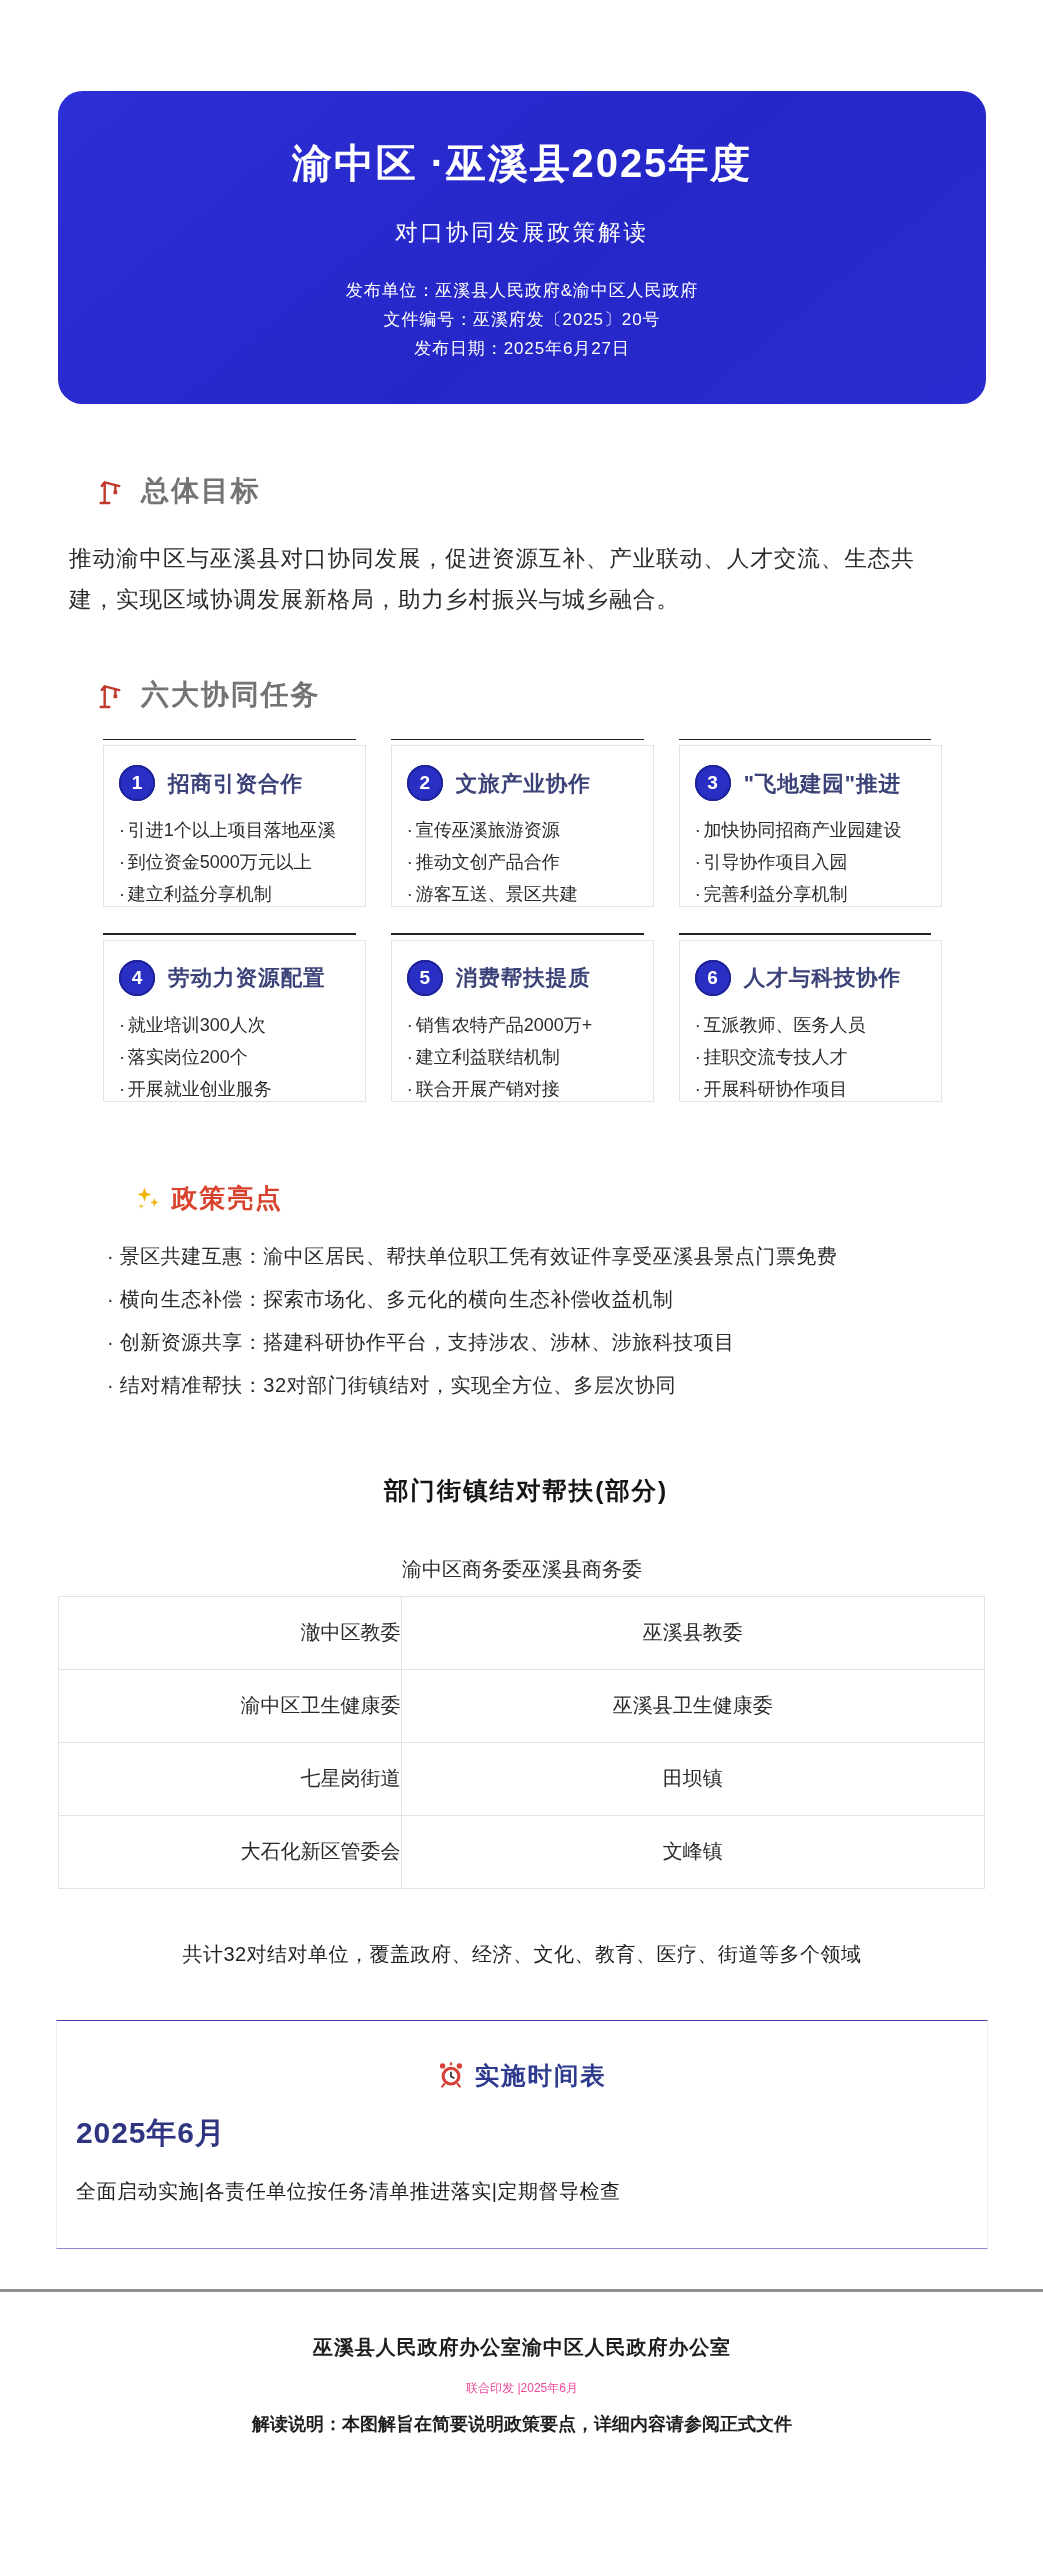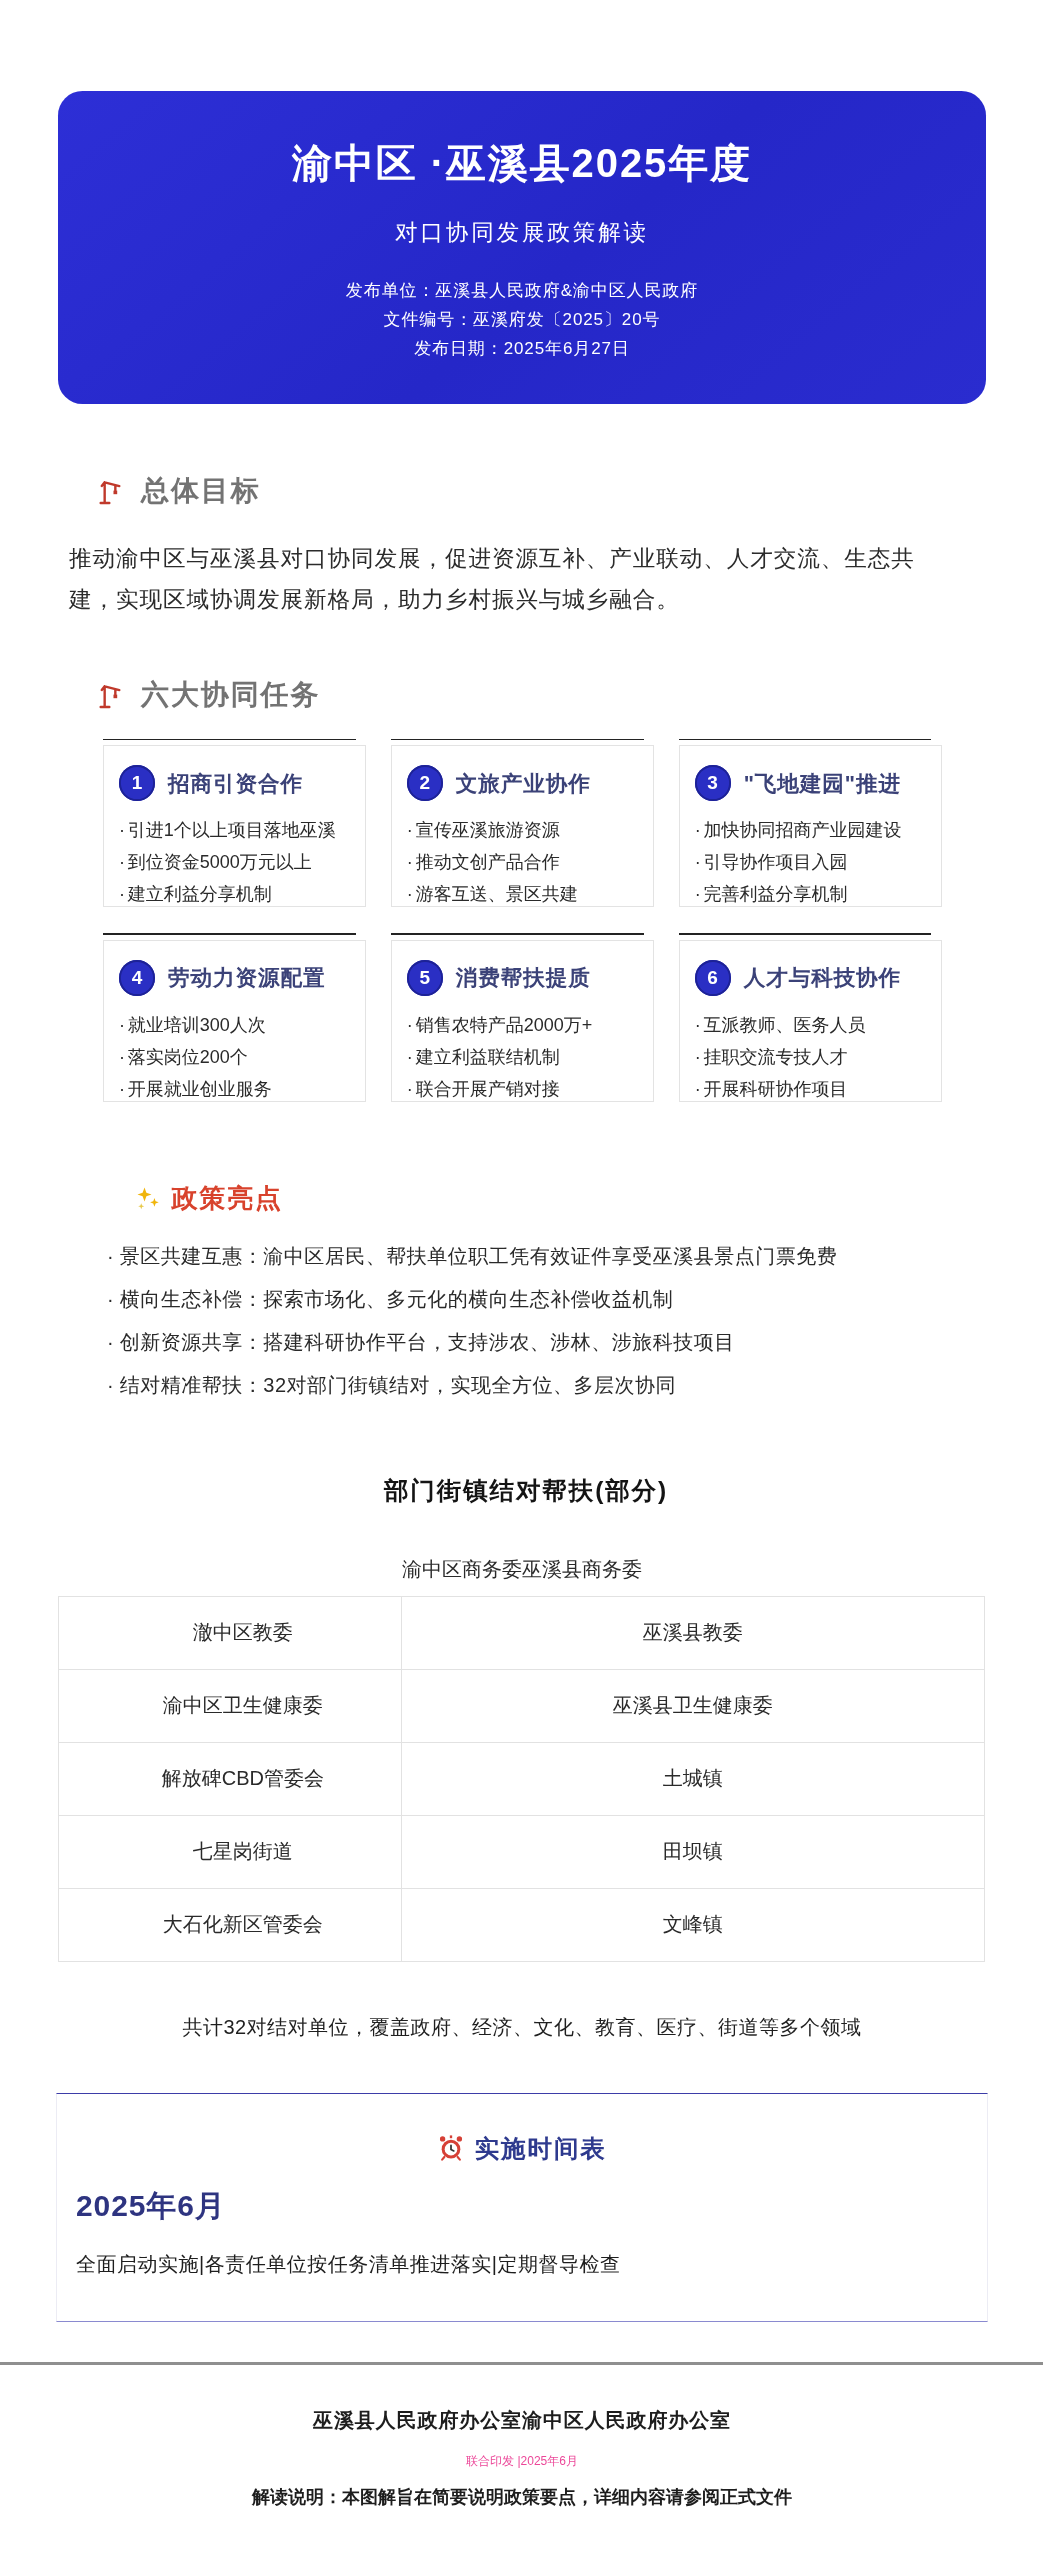--- a/index.html
+++ b/index.html
@@ -76,21 +76,21 @@
   .highlights-title { font-size:26px; font-weight:bold; color:#d8422c; letter-spacing:1.9px; }
   .hl-list { list-style:none; margin:26px 75px 0 107px; }
   .hl-list li { font-size:20px; line-height:28px; color:#2a2a2a; margin-bottom:15px; letter-spacing:0.5px; }
   .hl-list li::before { content:"·"; margin-right:5.6px; color:#2a2a2a; }
 
   
   .pairs-title { margin-top:75px; text-align:center; font-size:24.5px; font-weight:bold; color:#141414; letter-spacing:1.9px;padding-left:8px; }
   .pairs-header { margin:49px 58px 0; display:flex; justify-content:center; font-size:20px; color:#2a2a2a; }
   table.pairs { margin:13px 58px 0; width:927px; border-collapse:collapse; }
   table.pairs td { border:0.9px solid #e2e2e2; height:73px; font-size:20px; color:#2a2a2a; }
-  td.cell-left { width:37%; text-align:center; padding-left:26px; }
+  td.cell-left { width:37%; text-align:right; padding-left:26px; }
   td.cell-right { text-align:center; }
   .pairs-summary { margin-top:52px; text-align:center; font-size:20px; color:#1f1f1f; letter-spacing:0.5px; }
 
   
   .timeline-box {
     margin:52px 56px 0;
     border-top:1.9px solid #3d3da8;
     border-bottom:1.9px solid #8a8ad0;
     border-left:0.9px solid #ececf4;
     border-right:0.9px solid #ececf4;
@@ -254,24 +254,20 @@
   </div>
   <table class="pairs">
     <tbody>
       <tr>
         <td class="cell-left">澈中区教委</td>
         <td class="cell-right">巫溪县教委</td>
       </tr>
       <tr>
         <td class="cell-left">渝中区卫生健康委</td>
         <td class="cell-right">巫溪县卫生健康委</td>
-      </tr>
-      <tr>
-        <td class="cell-left">解放碑CBD管委会</td>
-        <td class="cell-right">土城镇</td>
       </tr>
       <tr>
         <td class="cell-left">七星岗街道</td>
         <td class="cell-right">田坝镇</td>
       </tr>
       <tr>
         <td class="cell-left">大石化新区管委会</td>
         <td class="cell-right">文峰镇</td>
       </tr>
     </tbody>

